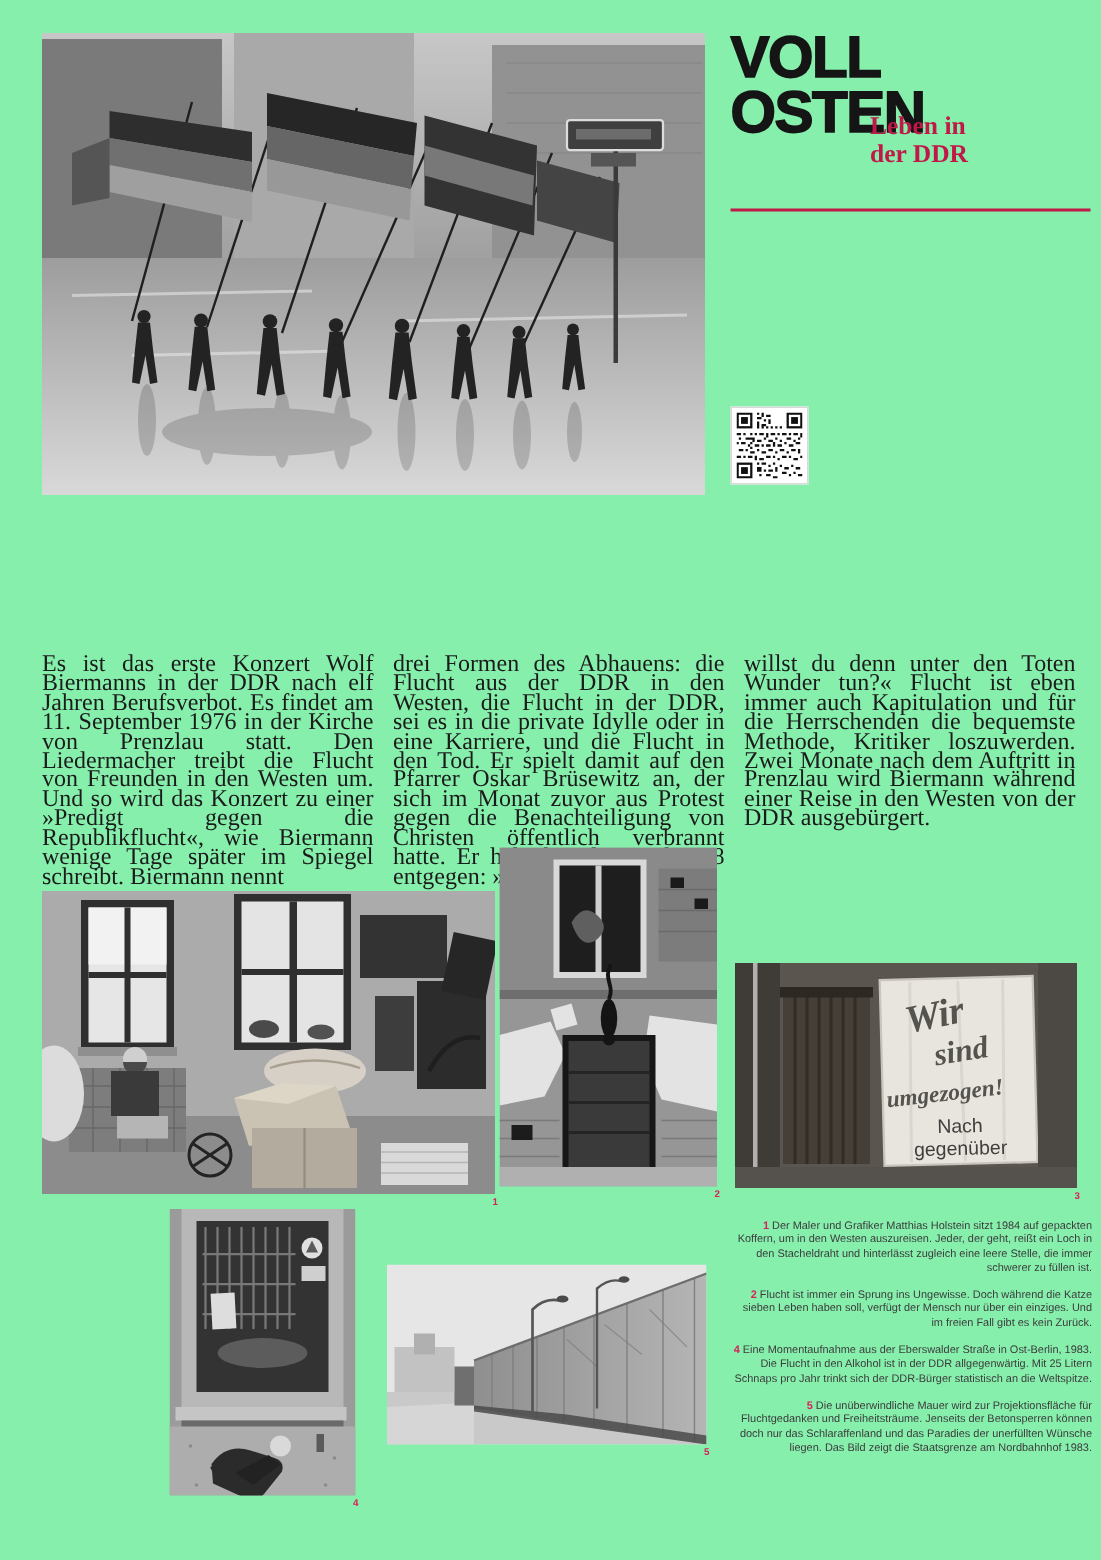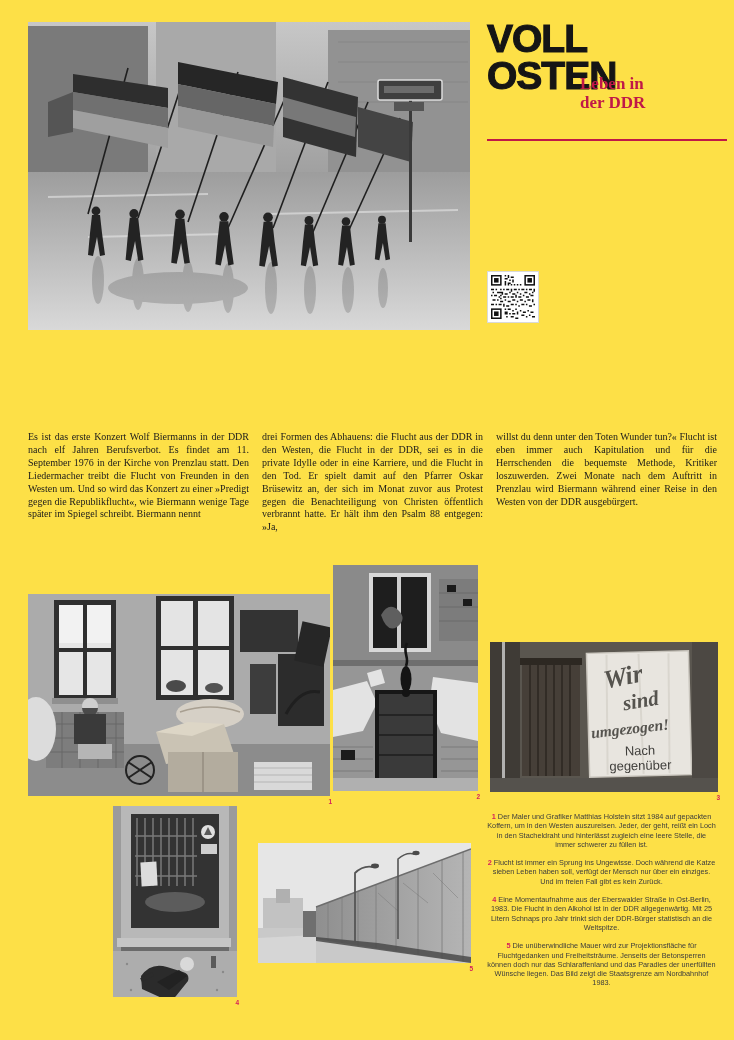--- a/index.html
+++ b/index.html
@@ -2,21 +2,21 @@
 <html lang="de"><head>
 <meta charset="utf-8">
 <style>
   :root{
     --accent:#c01848;
     --numred:#d6215a;
     --ink:#1b1b1b;
   }
   html,body{margin:0;padding:0;background:#f2f2f2;}
   .page{
-    position:relative;width:734px;height:1040px;background:#fde047;
+    position:relative;width:734px;height:1040px;background:#86efac;
     margin:0 auto;overflow:hidden;font-family:"Liberation Sans",sans-serif;
   }
   .abs{position:absolute;}
   .photo{position:absolute;}
   .photo svg{display:block;width:100%;height:100%;}
   .marker{
     position:absolute;right:-2px;bottom:-9px;
     font-size:6.5px;font-weight:bold;color:var(--numred);line-height:1;
   }
   
@@ -41,33 +41,33 @@
     border:1px solid #d9d9d9;background:#fff;padding:3px;
   }
   .qr svg{display:block;width:100%;height:100%;}
   
   .headline{
     left:26px;top:358px;font-family:"Liberation Serif",serif;
     font-size:37px;line-height:40px;color:var(--accent);letter-spacing:1px;
   }
   .columns{left:28px;top:421px;width:689px;display:flex;gap:13px;}
   .col{
-    width:221px;font-family:"Liberation Serif",serif;font-size:10px;
+    width:221px;font-family:"Liberation Serif",serif;font-size:16px;
     line-height:12.9px;text-align:justify;color:var(--ink);hyphens:auto;
   }
   
   .p-flags{left:28px;top:22px;width:442px;height:308px;}
   .p-room{left:28px;top:594px;width:302px;height:202px;}
   .p-cat{left:333px;top:565px;width:145px;height:226px;}
   .p-shop{left:490px;top:642px;width:228px;height:150px;}
   .p-drunk{left:113px;top:806px;width:124px;height:191px;}
   .p-wall{left:258px;top:843px;width:213px;height:120px;}
   
   .captions{left:487px;top:812px;width:241px;}
-  .cap{font-size:7.3px;line-height:9.3px;color:#3c3c3c;margin:0 12px 9px 0;text-align:center;}
+  .cap{font-size:7.3px;line-height:9.3px;color:#3c3c3c;margin:0 0 9px 0;text-align:right;}
   .cap .n{color:var(--numred);font-weight:bold;margin-right:2px;}
 </style>
 </head>
 <body>
 
 <div class="page">
 
   <div class="photo p-flags">
     <svg viewBox="0 0 442 308" preserveAspectRatio="none">
       <defs>

